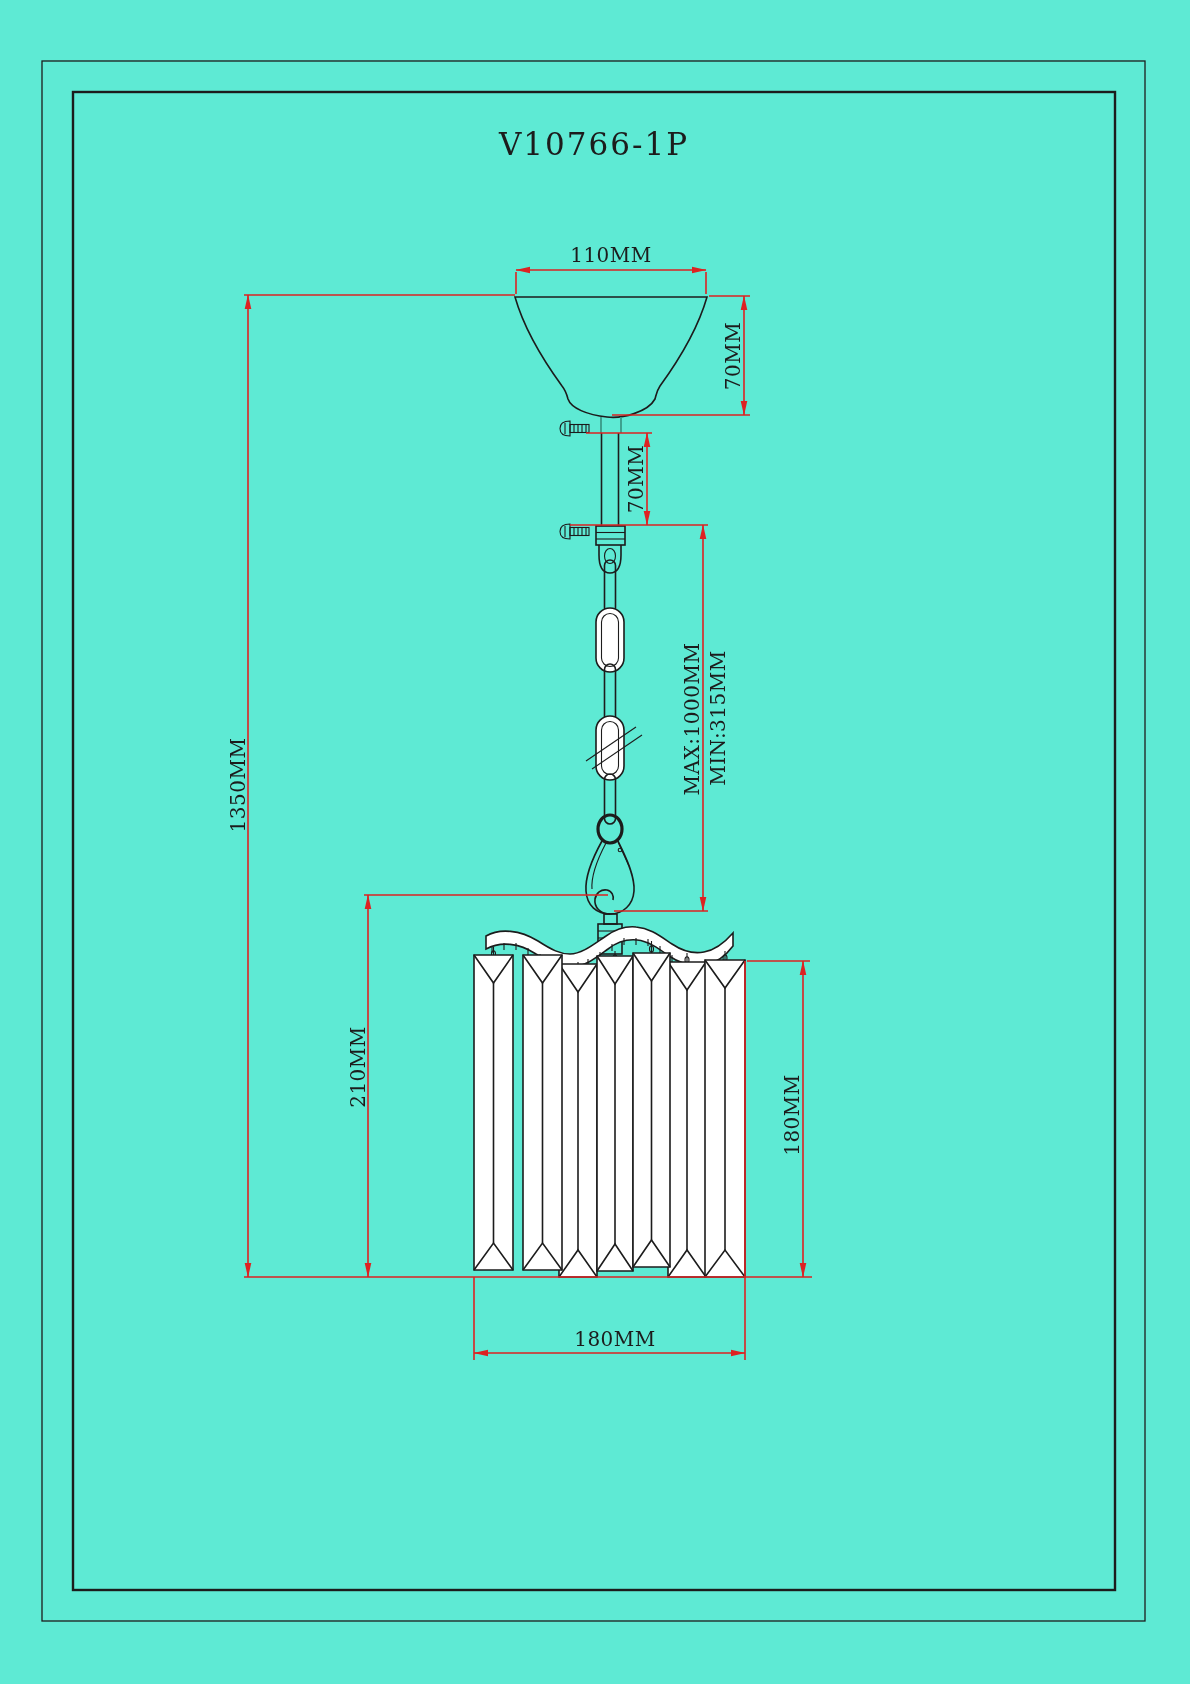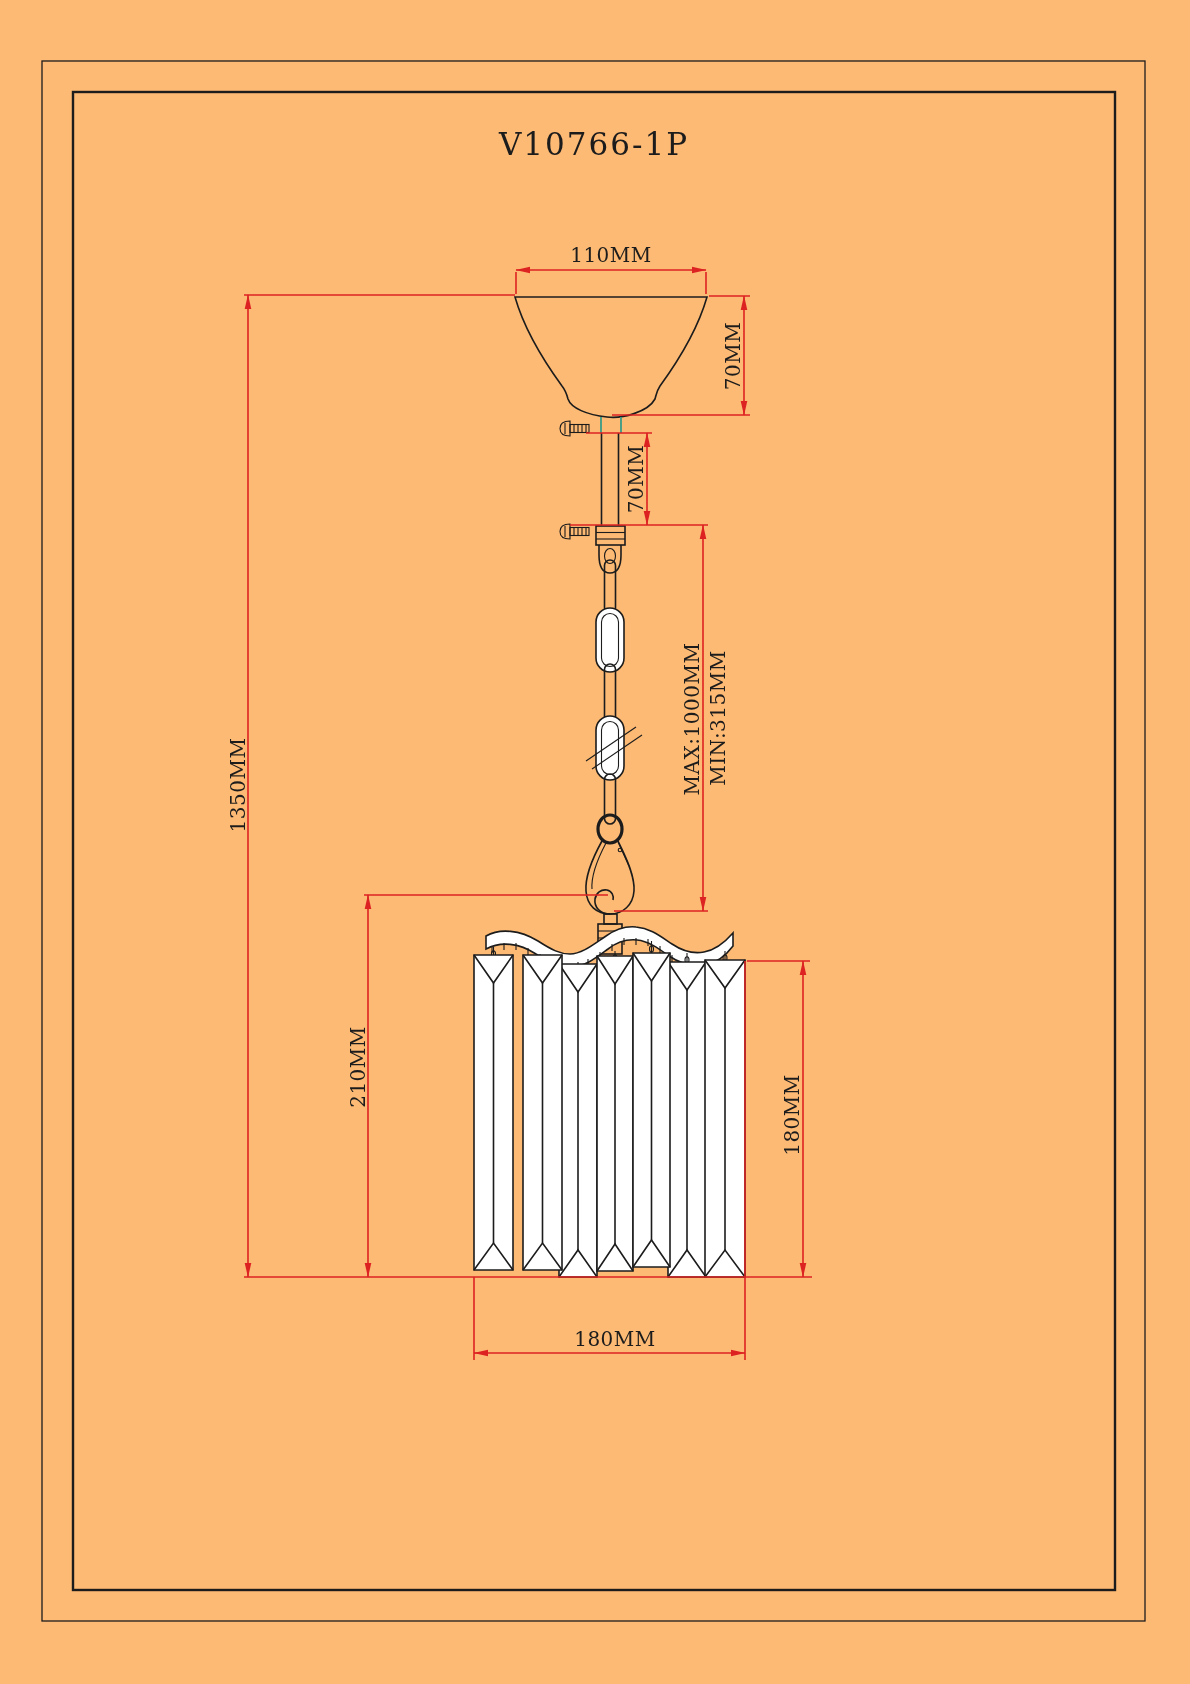--- a/index.html
+++ b/index.html
@@ -1,16 +1,16 @@
 <!DOCTYPE html>
 <html><head>
 <meta charset="utf-8">
 <style>
   html,body{margin:0;padding:0;background:#ffffff;}
-  .sheet{position:relative;width:1190px;height:1684px;background:#fdba74;overflow:hidden;}
+  .sheet{position:relative;width:1190px;height:1684px;background:#5eead4;overflow:hidden;}
   svg{position:absolute;left:0;top:0;}
   svg text{font-family:"DejaVu Serif","Liberation Serif",serif;fill:#1c1c1c;}
   .dim-text{font-size:20px;letter-spacing:0.5px;}
   .title-text{font-size:31px;letter-spacing:2px;}
   .blk{stroke:#1c1c1c;fill:none;stroke-width:1.6;}
   .blkthin{stroke:#1c1c1c;fill:none;stroke-width:1.1;}
   .blkfill{stroke:#1c1c1c;fill:#ffffff;stroke-width:1.6;}
   .red{stroke:#dd2222;fill:none;stroke-width:1.6;}
   .teal{stroke:#3a9a87;fill:none;stroke-width:1.8;}
 </style>

